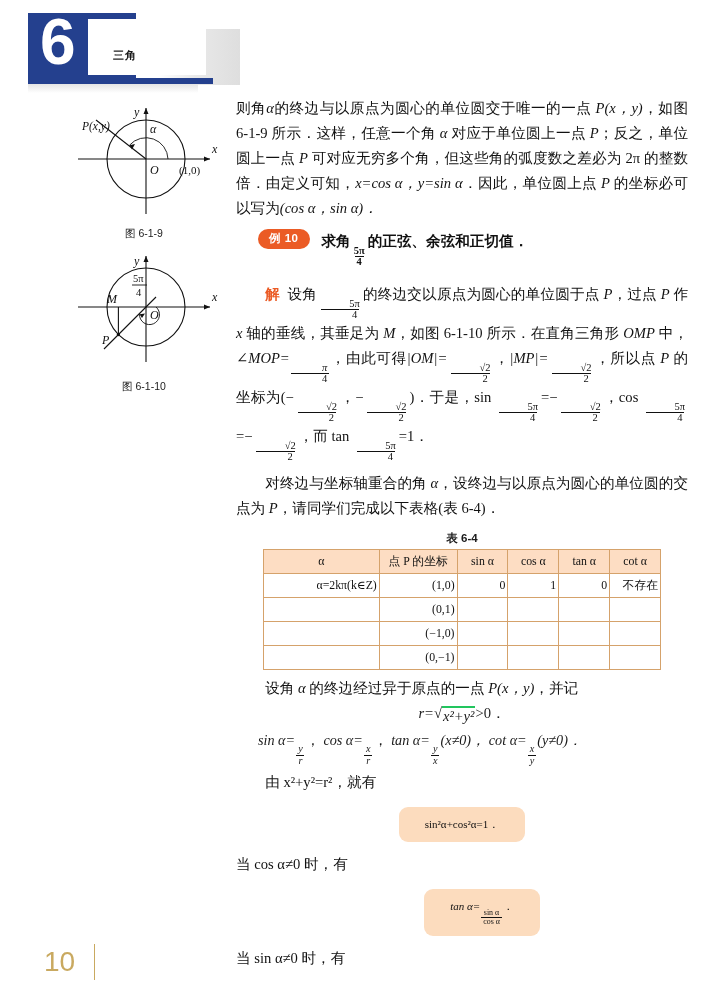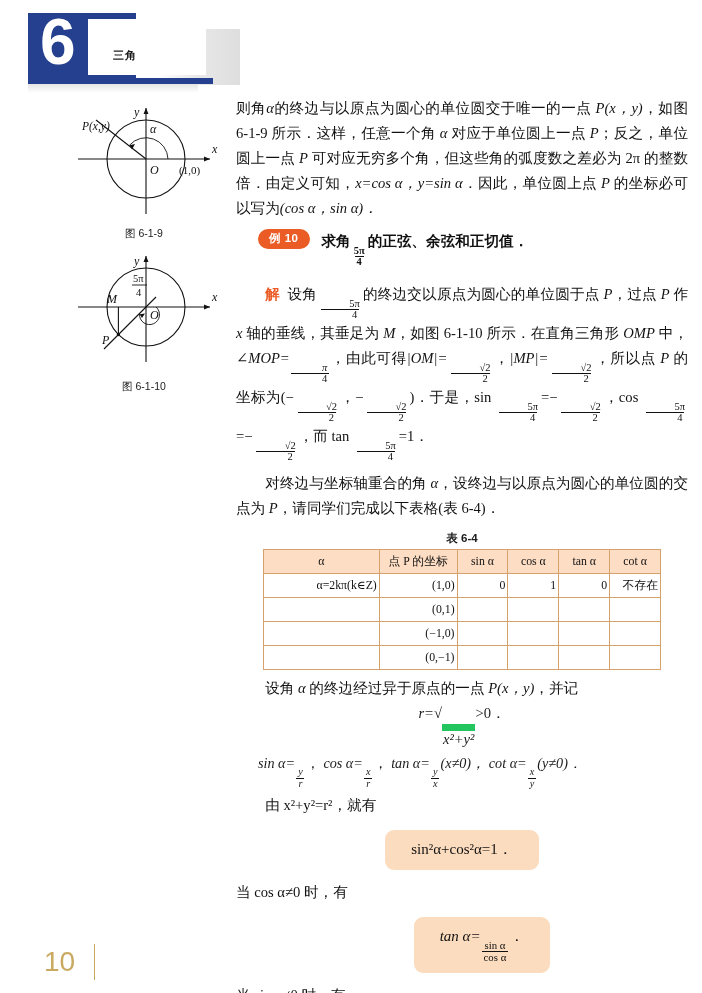--- a/index.html
+++ b/index.html
@@ -74,21 +74,21 @@
     vertical-align: -0.52em; margin: 0 1px; line-height: 1.02;
   }
   .frac .num { font-size: 0.72em; padding: 0 2px; }
   .frac .den {
     font-size: 0.72em; padding: 0 2px;
     border-top: 1px solid #111;
   }
   .it { font-style: italic; }
   .radical { display: inline-flex; align-items: flex-start; }
   .radsym { font-size: 1em; }
-  .radbody { border-top: 7px solid #22c55e; padding: 0 1px; margin-top: 19px; }
+  .radbody { border-top: 2px solid #22c55e; padding: 0 1px; margin-top: 1px; }
 
   
   .exrow { display: flex; align-items: flex-start; gap: 12px; margin: 8px 0 14px 0; padding-left: 22px; }
   .badge {
     background: #eb5b25; color: #ffffff; border-radius: 10px;
     padding: 2px 11px 3px 11px; font-size: 11.5px; font-weight: bold;
     font-family: "Liberation Sans", sans-serif; letter-spacing: 0.5px;
     white-space: nowrap;
   }
   .solv { color: #eb5b25; font-weight: bold; font-size: 14.4px; }
@@ -110,21 +110,21 @@
   table.t64 thead th { background: #fdddc3; font-weight: normal; }
   table.t64 tbody td { background: #ffffff; text-align: right; }
   .c-alpha { width: 116px; }
   .c-coord { width: 78px; }
   .c-fn { width: 51px; }
 
   
   .fbox {
     background: #fcdcbe; border-radius: 9px;
     padding: 10px 26px; display: inline-block;
-    font-size: 15px; color: #111; line-height: 1.3;
+    font-size: 11px; color: #111; line-height: 1.3;
   }
   .fboxwrap { text-align: center; margin: 12px 0 10px 0; }
   .fboxwrap.shift { padding-left: 40px; }
   .centerline { text-align: center; font-size: 14.6px; margin: 3px 0 6px 0; }
   .inlinefn { padding-left: 22px; font-size: 14.2px; margin: 4px 0; }
 
   
   .pgnum {
     position: absolute; left: 44px; top: 946px;
     font-family: "Liberation Sans", sans-serif;

